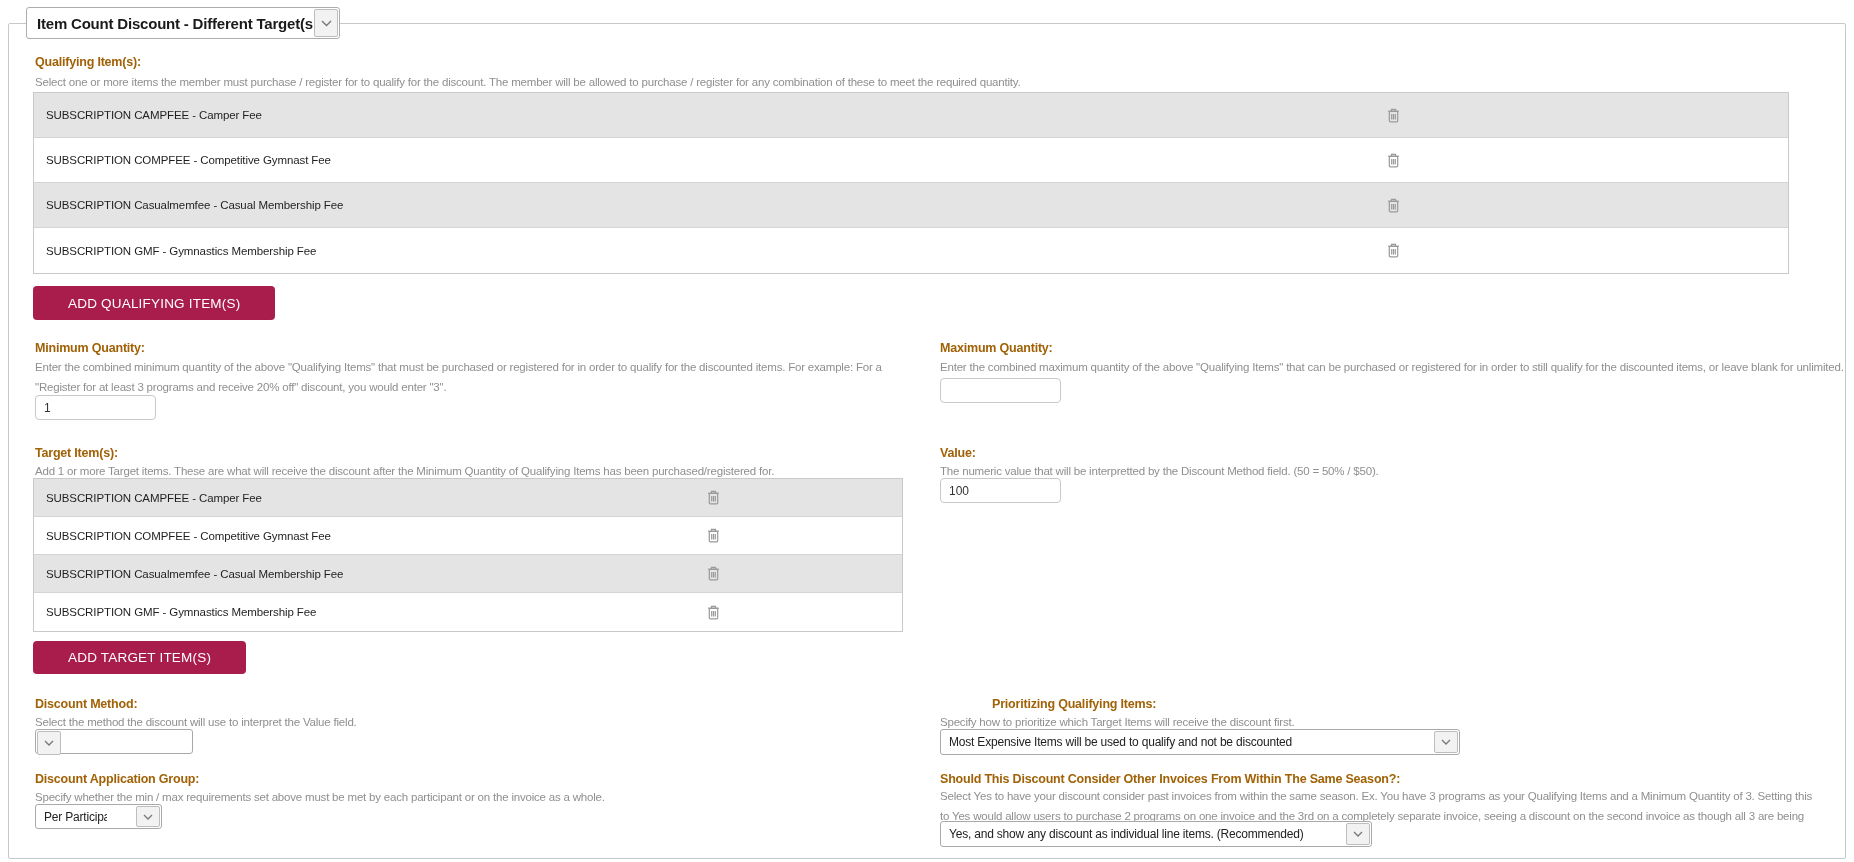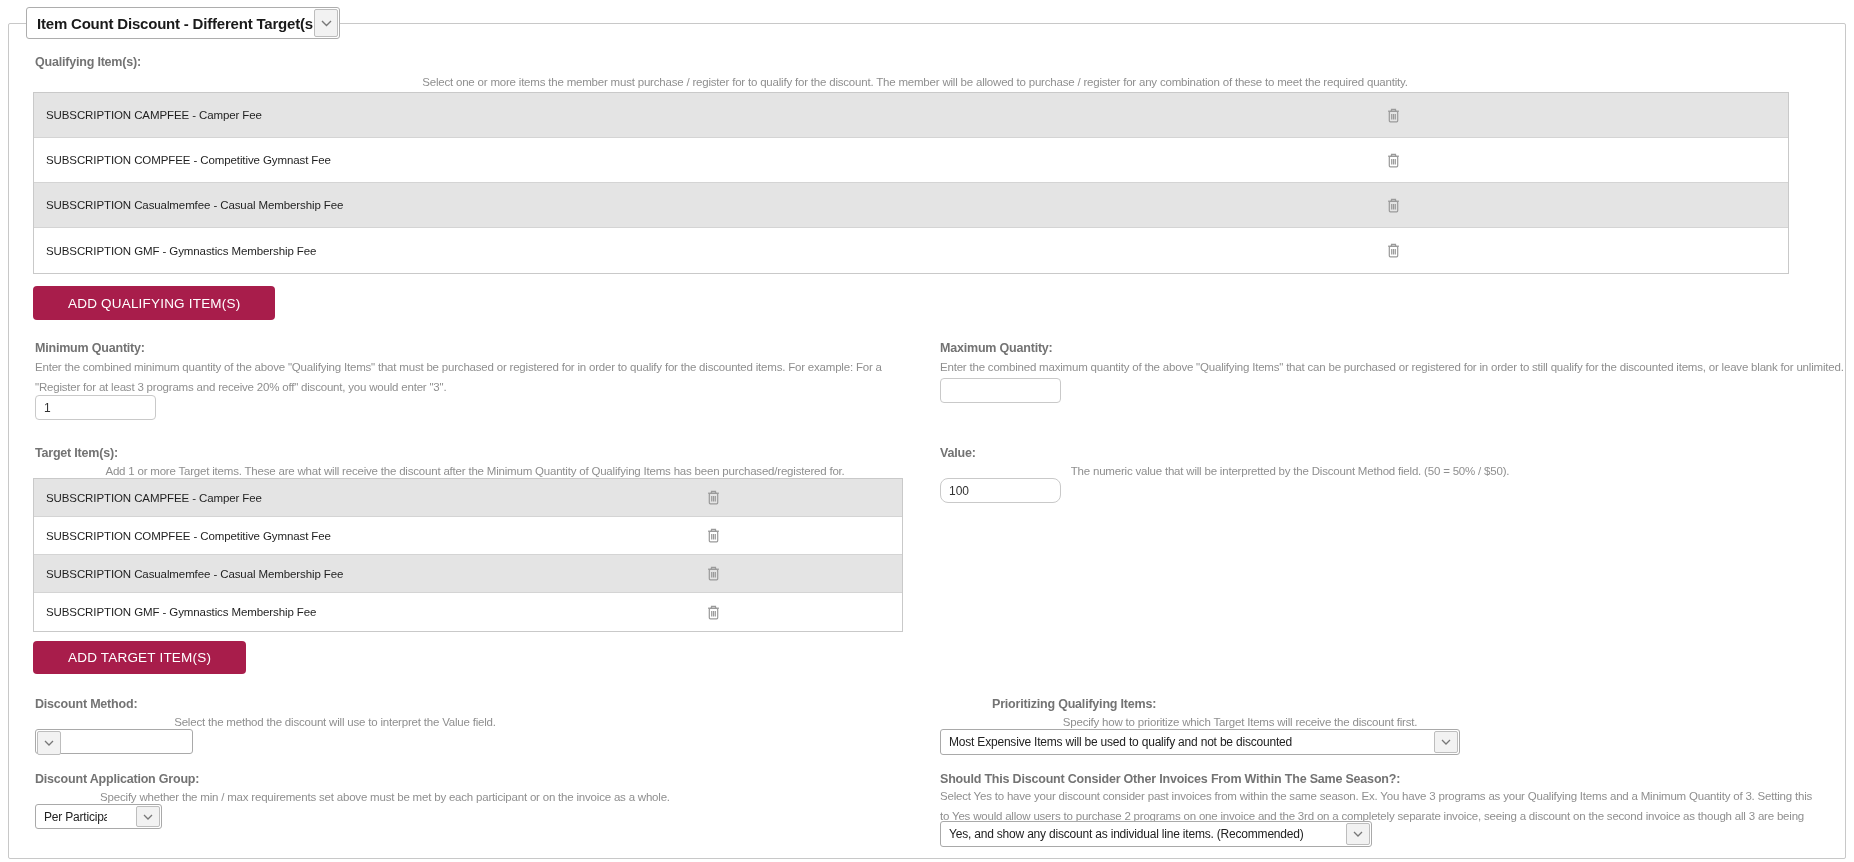--- a/index.html
+++ b/index.html
@@ -36,28 +36,28 @@
     white-space: nowrap; overflow: hidden; letter-spacing: -0.2px;
   }
   .sel-arrow {
     align-self: stretch; width: 24px; margin: 1px; flex: 0 0 24px;
     background: #f2f2f2; border: 1px solid #bdbdbd; border-radius: 2px;
     display: flex; align-items: center; justify-content: center;
   }
 
   
   .sec-label {
-    position: absolute; font-size: 12.5px; font-weight: 700; color: #737373;
+    position: absolute; font-size: 12.5px; font-weight: 700; color: #a16207;
     line-height: 15px; letter-spacing: -0.2px; white-space: nowrap;
   }
   .sec-desc {
     position: absolute; font-size: 11.5px; color: #8f8f8f;
     line-height: 20px; letter-spacing: -0.2px;
   }
-  .nowrap { white-space: nowrap; text-align: center; }
+  .nowrap { white-space: nowrap; }
 
   
   .item-list {
     position: absolute; border: 1px solid #c9c9c9; background: #fff;
   }
   .row {
     position: relative; display: flex; align-items: center;
     border-bottom: 1px solid #d4d4d4; background: #fff;
   }
   .row:last-child { border-bottom: none; }
@@ -214,21 +214,21 @@
             <path d="M4.5 3V1.4h4V3"></path>
             <rect x="2.3" y="3.4" width="8.4" height="10.4" rx="1"></rect>
             <path d="M4.7 6v5.4M6.5 6v5.4M8.3 6v5.4"></path>
           </svg>
       </button>
     </div>
   </div>
 
   <div class="sec-label" style="left:940px; top:446px;">Value:</div>
   <div class="sec-desc nowrap" style="left:940px; top:461px; width:700px;">The numeric value that will be interpretted by the Discount Method field. (50 = 50% / $50).</div>
-  <input class="txt" style="left: 940px; top: 478px; border-radius: 8px;" value="100">
+  <input class="txt" style="left: 940px; top: 478px;" value="100">
 
   <button class="btn btn-target">ADD TARGET ITEM(S)</button>
 
   <div class="sec-label" style="left:35px; top:697px;">Discount Method:</div>
   <div class="sec-desc nowrap" style="left:35px; top:712px; width:600px;">Select the method the discount will use to interpret the Value field.</div>
   <div class="select" style="left:35px; top:729px; width:158px; height:25px;flex-direction:column;">
     <span class="sel-text">Percent off</span>
     <span class="sel-arrow">
       <svg width="10" height="6" viewBox="0 0 10 6">
           <path d="M1 1l4 4 4-4" stroke="#777" stroke-width="1.3" fill="none"></path>

